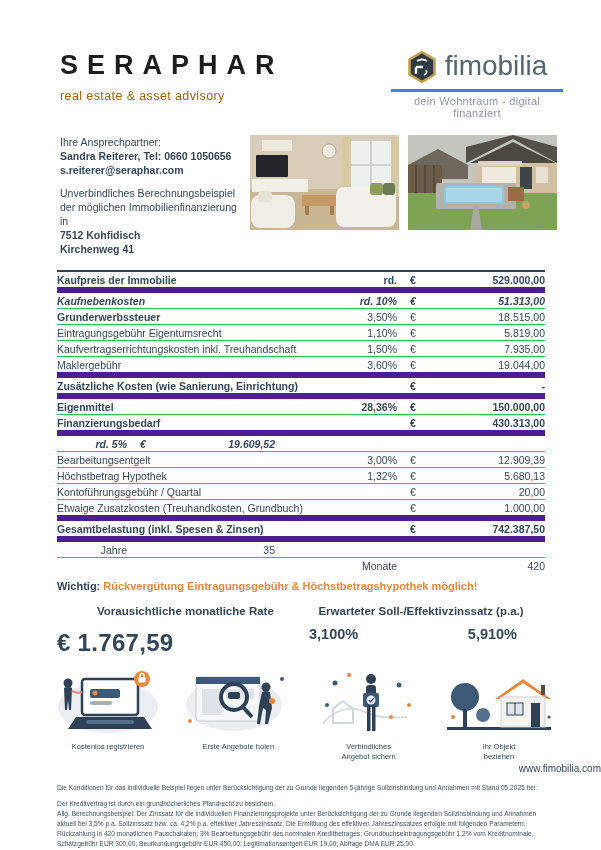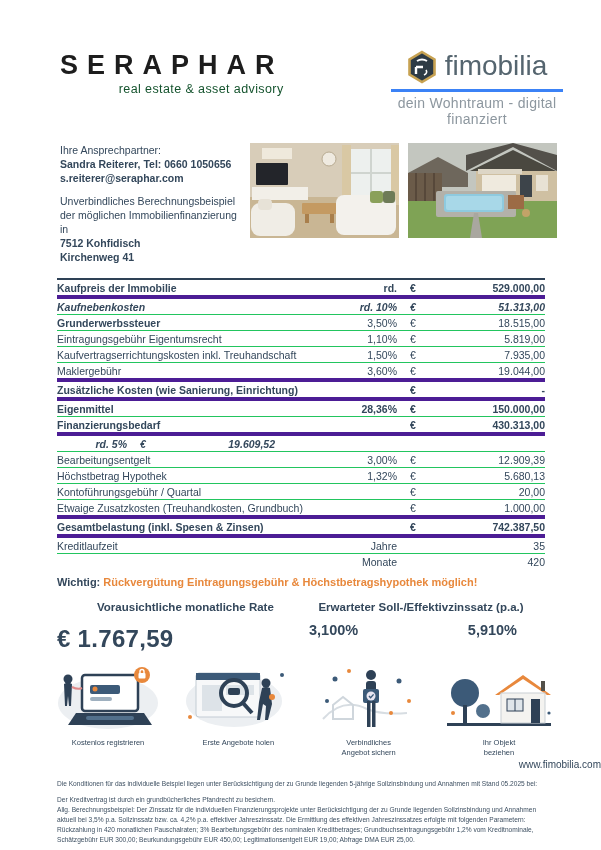--- a/index.html
+++ b/index.html
@@ -2,49 +2,49 @@
 <html><head>
 <meta charset="utf-8">
 <style>
   html,body{margin:0;padding:0;background:#ffffff;}
   .page{width:601px;height:850px;background:#fff;position:relative;overflow:hidden;
         font-family:"Liberation Sans",sans-serif;color:#33475b;}
 
   
   .header{display:flex;justify-content:space-between;align-items:flex-start;
           padding:50px 38px 0 60px;}
-  .seraphar{text-align:right;color:#1d1d1d;}
+  .seraphar{text-align:left;color:#1d1d1d;}
   .seraphar-name{font-size:27px;font-weight:bold;letter-spacing:9px;color:#1d1d1d;}
-  .seraphar-tag{font-size:12.5px;margin-top:1px;color:#14532d;letter-spacing:.4px;}
+  .seraphar-tag{font-size:12.5px;margin-top:8px;color:#a16207;letter-spacing:.4px;}
   .fimo{width:172px;text-align:center;}
   .fimo-top{display:flex;justify-content:center;gap:8px;
             padding-bottom:5px;border-bottom:3px solid #3b82f6;}
   .fimo-name{font-size:28px;color:#55656f;}
-  .fimo-tag{font-size:14px;color:#8d979f;margin-top:3px;letter-spacing:.3px;}
+  .fimo-tag{font-size:11px;color:#8d979f;margin-top:3px;letter-spacing:.3px;}
 
   
   .intro{display:flex;margin-top:16px;padding:0 38px 0 60px;}
   .contact{width:182px;font-size:10.5px;line-height:1.35;}
   .contact .b{font-weight:bold;}
   .contact .gap{height:8px;}
   .photos{display:flex;gap:9px;margin-left:8px;}
   .photo{width:149px;height:95px;display:block;}
 
   
   .table{margin:14px 56px 0 57px;font-size:10.5px;}
   .trow{display:flex;align-items:center;height:15px;}
   .tl{flex:1;white-space:nowrap;}
   .tp{width:70px;text-align:right;white-space:nowrap;}
   .tc{width:36px;padding-left:13px;box-sizing:border-box;}
   .ta{width:112px;text-align:right;}
   .b{font-weight:bold;}
   .i{font-style:italic;}
   .lb .tl{font-weight:bold;}
   .bt2{border-top:2px solid #2e4156;}
-  .bb2{border-bottom:4px solid #4c1d95;}
+  .bb2{border-bottom:6px solid #4c1d95;}
   .bb1{border-bottom:1px solid #22c55e;}
 
   
   .wichtig{margin:7px 56px 0 57px;font-size:11px;font-weight:bold;}
   .wichtig .hl{color:#e8883c;}
 
   
   .rates{display:flex;justify-content:space-between;margin:13px 56px 0 57px;}
   .rate-label{font-size:11.5px;font-weight:bold;margin-left:40px;}
   .rate-value{font-size:24px;font-weight:bold;margin-top:12px;letter-spacing:.3px;}
@@ -236,21 +236,20 @@
         <div class="tc">€</div>
         <div class="ta">1.000,00</div>
       </div>
       <div class="trow b bb2">
         <div class="tl">Gesamtbelastung (inkl. Spesen &amp; Zinsen)</div>
         <div class="tp"></div>
         <div class="tc">€</div>
         <div class="ta">742.387,50</div>
       </div>
       <div class="trow bb1">
-        <div class="tl">Kreditlaufzeit</div>
         <div class="tp">Jahre</div>
         <div class="tc"></div>
         <div class="ta">35</div>
       </div>
       <div class="trow ">
         <div class="tl"></div>
         <div class="tp">Monate</div>
         <div class="tc"></div>
         <div class="ta">420</div>
       </div>

